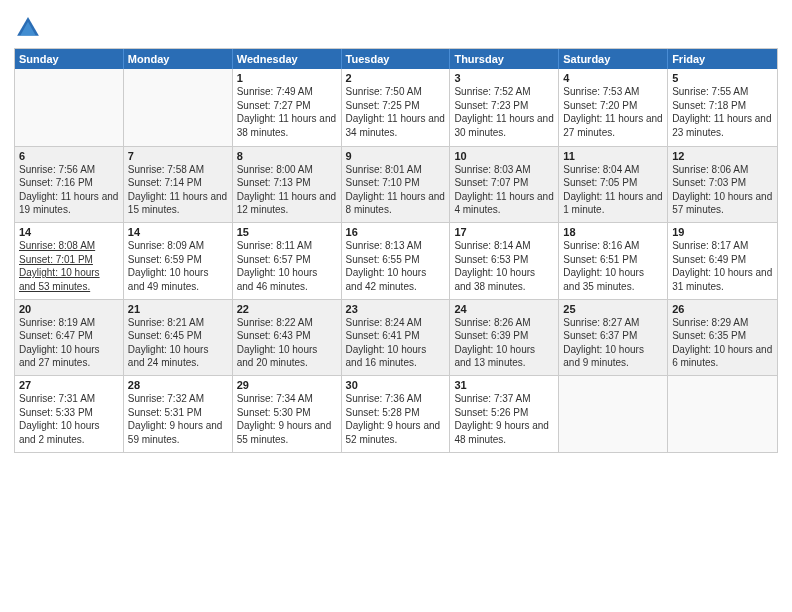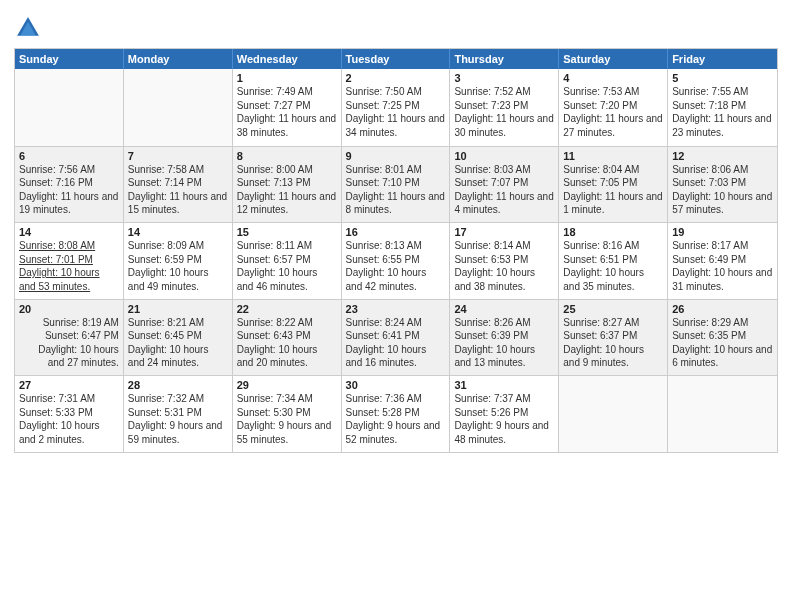--- a/index.html
+++ b/index.html
@@ -265,21 +265,21 @@
           <div class="cal-cell">
             <div class="day-num">19</div>
             <div class="cell-text" style="white-space: pre-line;">Sunrise: 8:17 AM
 Sunset: 6:49 PM
 Daylight: 10 hours and 31 minutes.</div>
           </div>
         </div>
         <div class="cal-row">
           <div class="cal-cell shaded">
             <div class="day-num">20</div>
-            <div class="cell-text" style="white-space: pre-line; text-align: right;">Sunrise: 8:19 AM
+            <div class="cell-text" style="white-space: pre-line;">Sunrise: 8:19 AM
 Sunset: 6:47 PM
 Daylight: 10 hours and 27 minutes.</div>
           </div>
           <div class="cal-cell shaded">
             <div class="day-num">21</div>
             <div class="cell-text" style="white-space: pre-line;">Sunrise: 8:21 AM
 Sunset: 6:45 PM
 Daylight: 10 hours and 24 minutes.</div>
           </div>
           <div class="cal-cell shaded">

